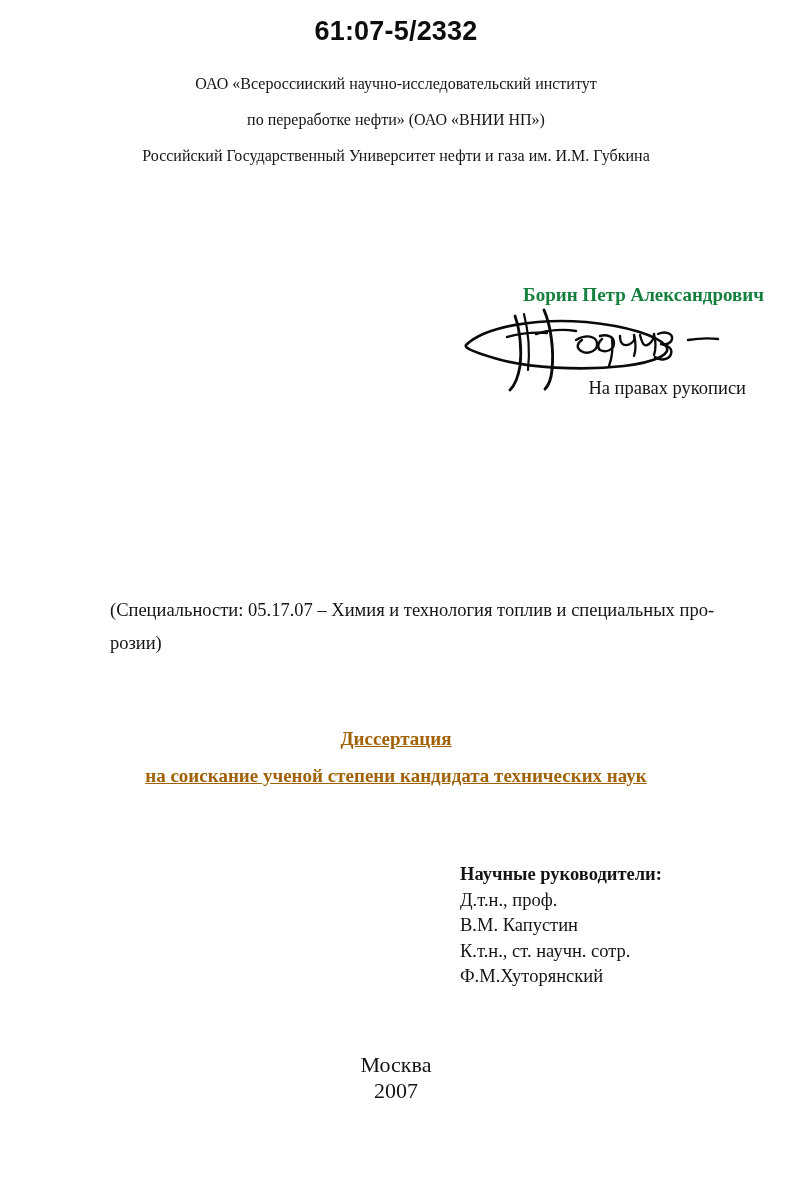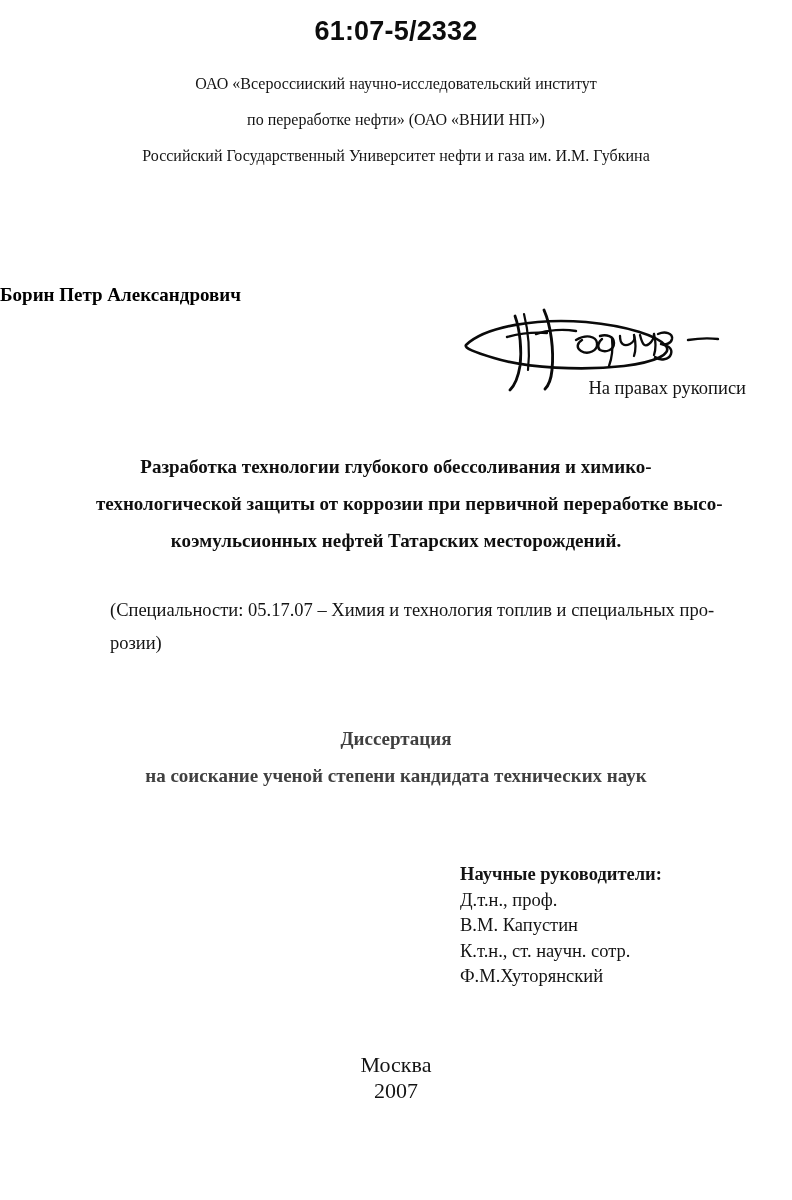--- a/index.html
+++ b/index.html
@@ -49,24 +49,24 @@
     color: #141414;
   }
   .institution .line { display: block; white-space: nowrap; }
 
   
   .author-name {
     position: absolute;
     top: 284px;
     left: 0;
     width: 764px;
-    text-align: left;
+    text-align: right;
     font-size: 19px;
     font-weight: bold;
-    color: #000000;
+    color: #15803d;
   }
 
   
   .signature {
     position: absolute;
     top: 300px;
     left: 452px;
     width: 285px;
     height: 92px;
     pointer-events: none;
@@ -115,21 +115,22 @@
   
   .degree {
     position: absolute;
     top: 720px;
     left: 0;
     width: 792px;
     text-align: center;
     font-size: 19px;
     font-weight: bold;
     line-height: 37px;
-    color: #404040;
+    color: #a16207;
+    text-decoration: underline;
   }
   .degree .line { display: block; }
 
   
   .supervisors {
     position: absolute;
     top: 862px;
     left: 460px;
     width: 300px;
     font-size: 18.5px;
@@ -191,25 +192,20 @@
       <path d="M 188 35 C 190 43 192 48 197 44 C 201 41 202 37 202 34" stroke-width="2.3"></path>
       <path d="M 202 34 C 204 42 204 49 202 55" stroke-width="2.3"></path>
       <path d="M 206 34 C 213 31 221 33 220 39 C 219 44 213 45 209 44 C 215 45 221 48 219 54 C 217 60 208 61 203 57" stroke-width="2.4"></path>
 
       <path d="M 236 40 C 248 38 258 38 266 39" stroke-width="2.4"></path>
     </svg>
   </div>
 
   <div class="manuscript-note">На правах рукописи</div>
 
-  <div class="title">
-    <span class="line">Разработка технологии глубокого обессоливания и химико-</span>
-    <span class="line">технологической защиты от коррозии при первичной переработке высо-</span>
-    <span class="line">коэмульсионных нефтей Татарских месторождений.</span>
-  </div>
 
   <div class="specialties">
     <span class="line">(Специальности: 05.17.07 – Химия и технология топлив и специальных про-</span>
     <span class="line">розии)</span>
   </div>
 
   <div class="degree">
     <span class="line">Диссертация</span>
     <span class="line">на соискание ученой степени кандидата технических наук</span>
   </div>

